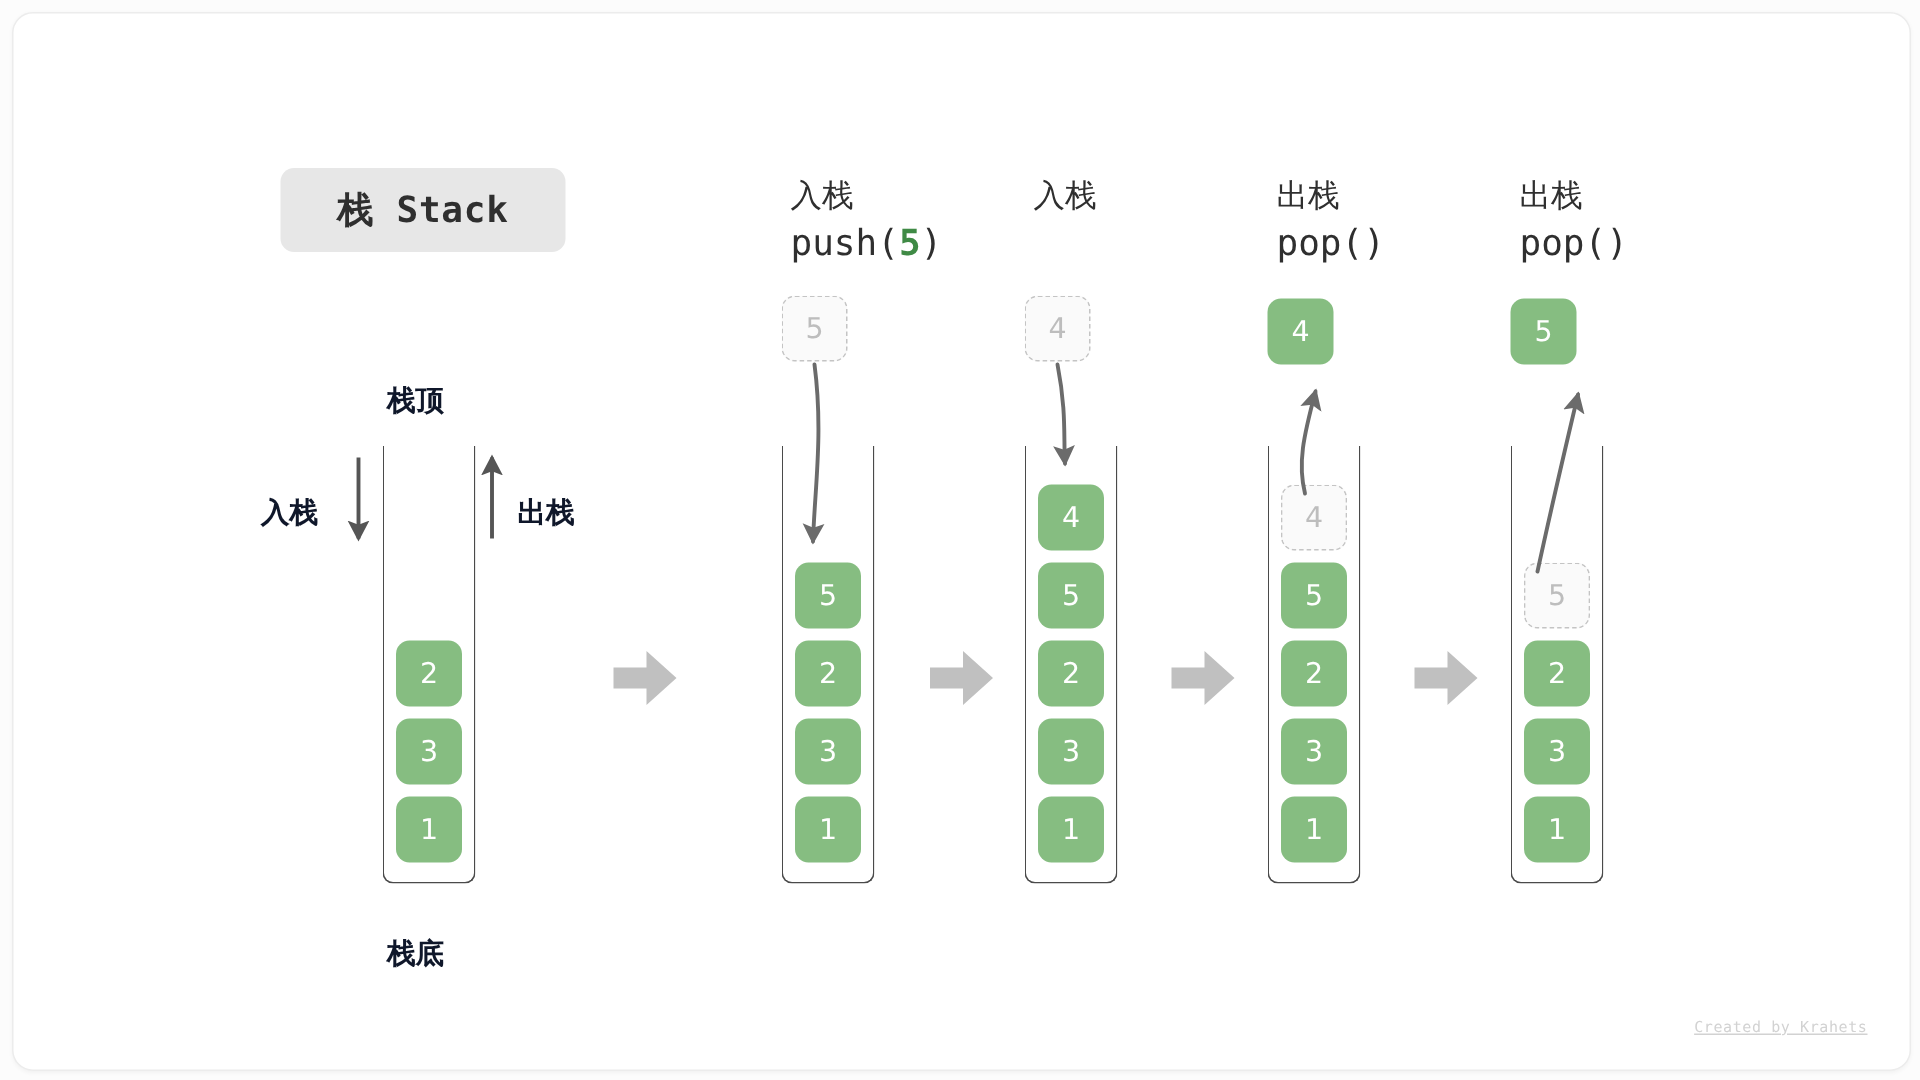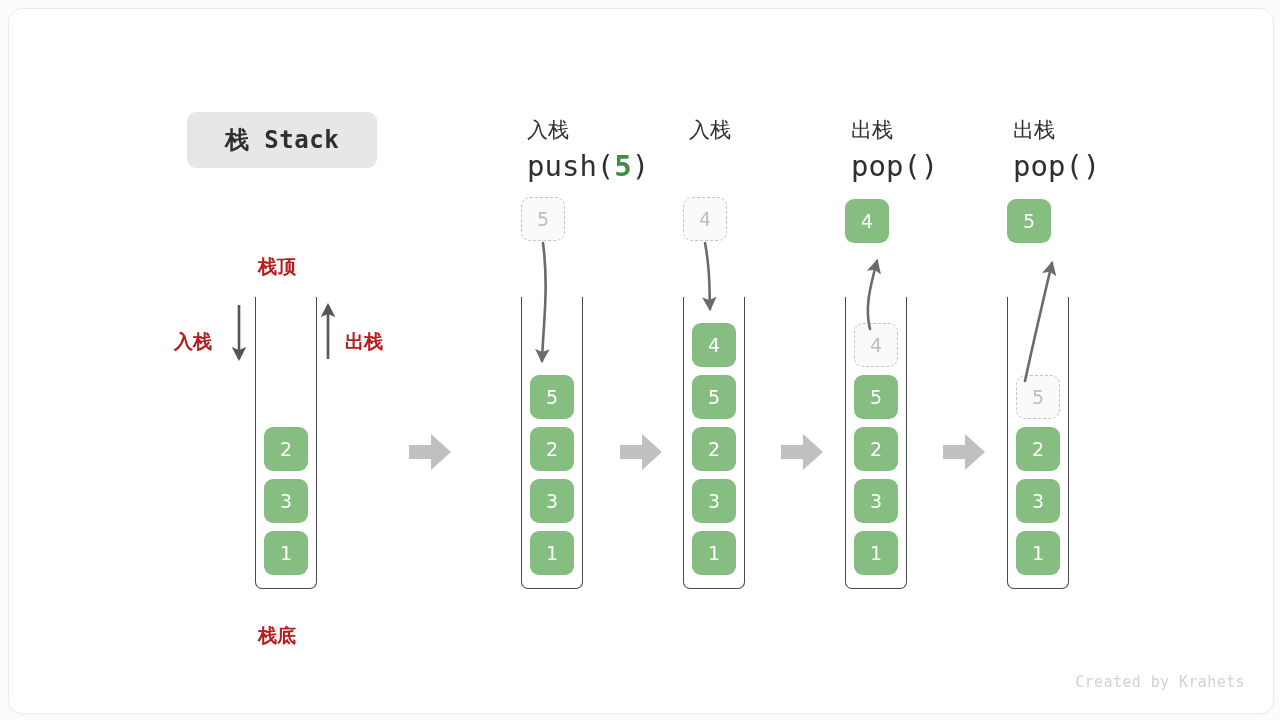--- a/index.html
+++ b/index.html
@@ -48,21 +48,21 @@
     color: #2f2f2f;
     letter-spacing: 0.5px;
     white-space: pre;
   }
 
   
   .cn-label {
     font-family: "DejaVu Sans", "Liberation Sans", sans-serif;
     font-size: 19px;
     font-weight: bold;
-    color: #b91c1c;
+    color: #0f172a;
     white-space: nowrap;
   }
   #label-top    { left: 249px; top: 245px; }
   #label-bottom { left: 249px; top: 614px; }
   #label-push-side { left: 165px; top: 320px; }
   #label-pop-side  { left: 336px; top: 320px; }
 
   
   .col-header {
     width: 190px;
@@ -71,21 +71,21 @@
     white-space: nowrap;
   }
   .col-header .op-cn {
     font-family: "DejaVu Sans", "Liberation Sans", sans-serif;
     font-size: 21px;
     color: #2f2f2f;
     display: block;
   }
   .col-header .op-code {
     font-family: "DejaVu Sans Mono", "Liberation Mono", monospace;
-    font-size: 29px;
+    font-size: 24px;
     color: #2f2f2f;
     display: block;
   }
   .col-header .op-code .num {
     color: #3f8a45;
     font-weight: bold;
   }
 
   
   .tube {
@@ -129,24 +129,25 @@
     width: 1264px;
     height: 704px;
     pointer-events: none;
   }
 
   
   #footer-credit {
     right: 28px;
     bottom: 22px;
     font-family: "DejaVu Sans Mono", "Liberation Mono", monospace;
-    font-size: 15px;
+    font-size: 10px;
     color: #d2d2d2;
     letter-spacing: 0.4px;
     white-space: nowrap;
+    text-decoration: underline;
   }
 </style>
 </head>
 <body>
 
 <div id="canvas">
 
   <div class="abs" id="title-badge">
     <span class="title-text">栈 Stack</span>
   </div>

